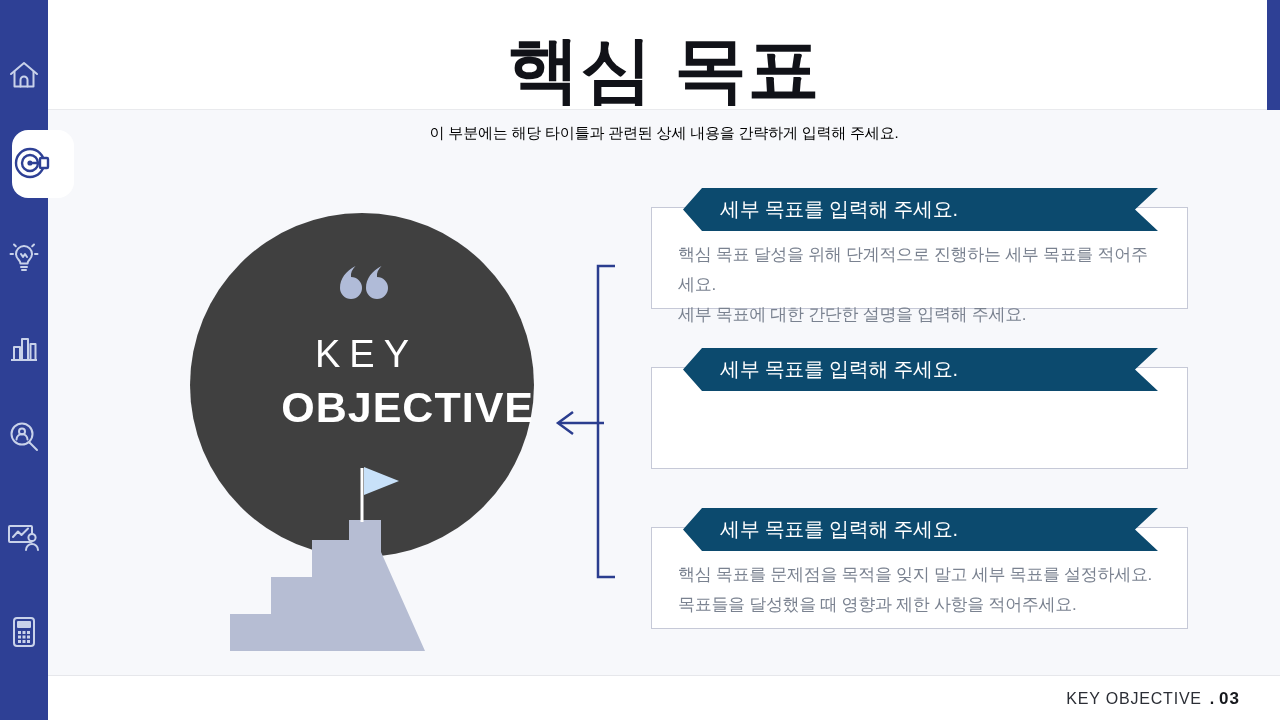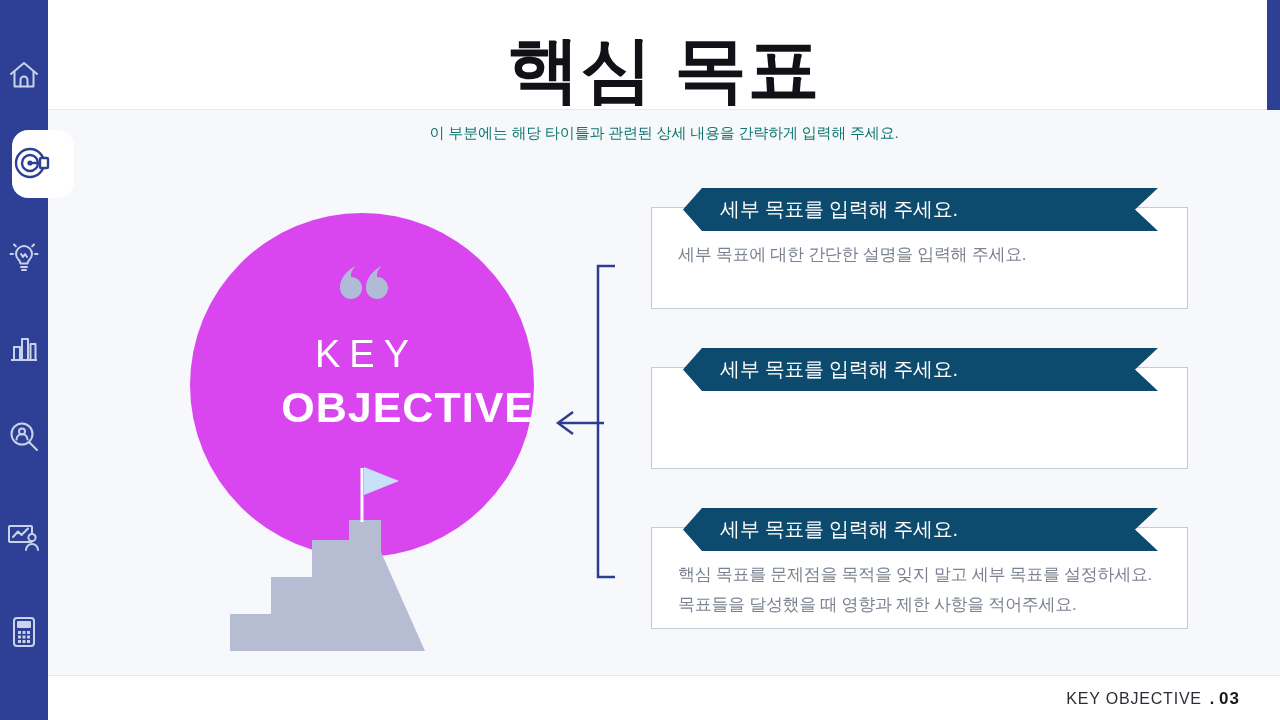--- a/index.html
+++ b/index.html
@@ -10,28 +10,28 @@
   }
   
   .sidebar { position:absolute; left:0; top:0; width:48px; height:720px; background:#2E4095; z-index:5; }
   .side-item { position:absolute; left:0; width:48px; height:48px; display:flex; align-items:center; justify-content:center; cursor:pointer; }
   .active-tab { position:absolute; left:12px; top:130px; width:62px; height:68px; background:#ffffff; border-radius:16px; z-index:4; }
   .side-item.active { z-index:6; }
   
   .title-band { position:absolute; left:48px; top:0; width:1232px; height:110px; background:#ffffff; border-bottom:1px solid #E9EAED; z-index:2; }
   .title-accent { position:absolute; right:0; top:0; width:13px; height:110px; background:#2E4095; }
   .page-title { position:absolute; left:0; right:0; top:22px; text-align:center; font-size:72px; font-weight:900; letter-spacing:1px; color:#111218; }
-  .subtitle { position:absolute; left:48px; right:0; top:124px; text-align:center; font-size:15px; color:#0f766e; letter-spacing:-0.2px; }
+  .subtitle { position:absolute; left:48px; right:0; top:124px; text-align:center; font-size:15px; color:#000000; letter-spacing:-0.2px; }
   
   .footer-band { position:absolute; left:48px; bottom:0; width:1232px; height:45px; background:#ffffff; border-top:1px solid #E6E7EB; z-index:2; }
   .footer-text { position:absolute; right:40px; top:0; height:45px; line-height:45px; font-size:16px; color:#2B2E35; letter-spacing:0.8px; }
   .footer-text .dot { font-weight:800; color:#16181D; margin-left:8px; }
   .footer-text .page-num { font-weight:800; color:#16181D; font-size:17px; letter-spacing:1px; margin-left:4px; }
   
-  .big-circle { position:absolute; left:190px; top:213px; width:344px; height:344px; border-radius:50%; background:#d946ef; z-index:1; }
+  .big-circle { position:absolute; left:190px; top:213px; width:344px; height:344px; border-radius:50%; background:#404040; z-index:1; }
   .quote-svg { position:absolute; left:148px; top:52px; }
   .circle-line1 { position:absolute; left:0; right:0; top:120px; text-align:center; color:#ffffff; font-size:38px; font-weight:300; letter-spacing:9px; text-indent:9px; }
   .circle-line2 { position:absolute; left:0; right:0; top:170px; text-align:right; color:#ffffff; font-size:43px; font-weight:800; letter-spacing:1px; }
   .stairs-svg { position:absolute; left:225px; top:460px; z-index:2; }
   .bracket-svg { position:absolute; left:548px; top:258px; z-index:1; }
   
   .card { position:absolute; left:651px; width:537px; height:102px; background:#ffffff; border:1.5px solid #C6C9D7; z-index:1; }
   .card-1 { top:207px; } .card-2 { top:367px; } .card-3 { top:527px; }
   .ribbon {
     position:absolute; left:31px; top:-20px; width:475px; height:43px; background:#0c4a6e;
@@ -146,20 +146,21 @@
 
   <svg class="bracket-svg" width="80" height="330" viewBox="0 0 80 330" fill="none" stroke="#2B3D8F" stroke-width="2.5">
     <path d="M67 8 H50 V319 H67"></path>
     <path d="M56 165 H12"></path>
     <path d="M25 154 L10 165 L25 176"></path>
   </svg>
 
   <div class="card card-1">
     <div class="ribbon">세부 목표를 입력해 주세요.</div>
     <div class="card-body">
+      <div>핵심 목표 달성을 위해 단계적으로 진행하는 세부 목표를 적어주세요.</div>
       <div>세부 목표에 대한 간단한 설명을 입력해 주세요.</div>
     </div>
   </div>
 
   <div class="card card-2">
     <div class="ribbon">세부 목표를 입력해 주세요.</div>
   </div>
 
   <div class="card card-3">
     <div class="ribbon">세부 목표를 입력해 주세요.</div>

